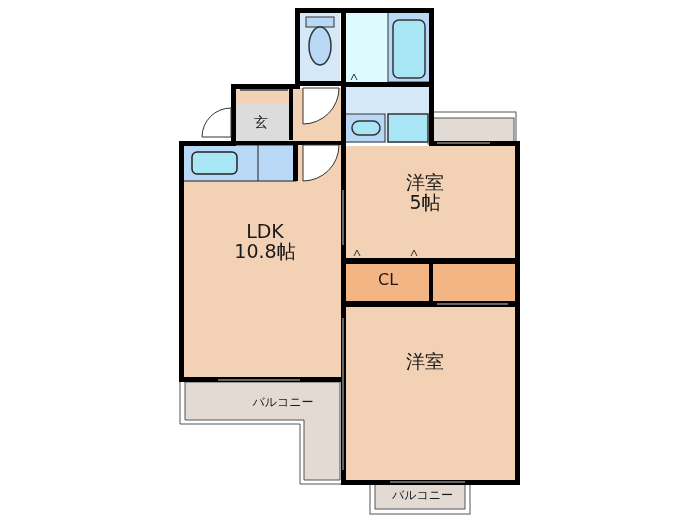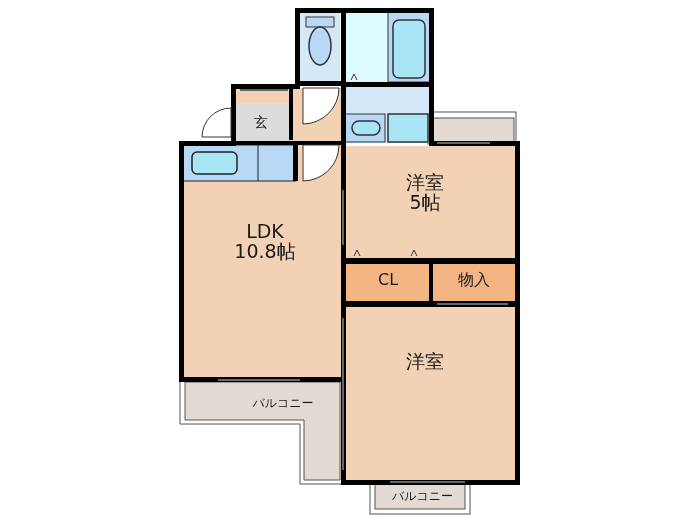--- a/index.html
+++ b/index.html
@@ -1,21 +1,21 @@
 <!DOCTYPE html>
 <html><head>
 <meta charset="utf-8">
 <style>
   body { margin:0; background:#fff; }
   #plan { position:relative; width:700px; height:525px; background:#fff; overflow:hidden; font-family:"DejaVu Sans","Liberation Sans",sans-serif; }
   .lbl { position:absolute; color:#1a1a1a; text-align:center; line-height:1.05; }
   .big { font-size:19px; }
   .med { font-size:16px;text-align:center; }
   .sm { font-size:14px; }
-  .xs { font-size:12px; }
+  .xs { font-size:12px;font-family:Liberation Mono, monospace; }
 </style>
 </head>
 <body>
 
 <div id="plan">
 <svg width="700" height="525" viewBox="0 0 700 525" style="position:absolute;left:0;top:0">
 
   <g>
     <polygon points="180,378 344,378 344,484 300,484 300,424 180,424" fill="#fff" stroke="#555" stroke-width="1"></polygon>
     <polygon points="185,382 340,382 340,480 304,480 304,420 185,420" fill="#e3dad3" stroke="#555" stroke-width="1"></polygon>
@@ -107,17 +107,16 @@
   <div>10.8帖</div>
 </div>
 <div class="lbl big" style="left:385px;top:173px;width:80px;">
   <div>洋室</div>
   <div>5帖</div>
 </div>
 <div class="lbl big" style="left:385px;top:352px;width:80px;">
   <div>洋室</div>
 </div>
 <div class="lbl med" style="left:350px;top:272px;width:76px;">CL</div>
-<div class="lbl med" style="left:436px;top:272px;width:76px;">物入</div>
 <div class="lbl sm" style="left:246px;top:115px;width:30px;">玄</div>
 <div class="lbl xs" style="left:238px;top:397px;width:90px;">バルコニー</div>
 <div class="lbl xs" style="left:380px;top:490px;width:85px;">バルコニー</div>
 </div>
 
 </body></html>

